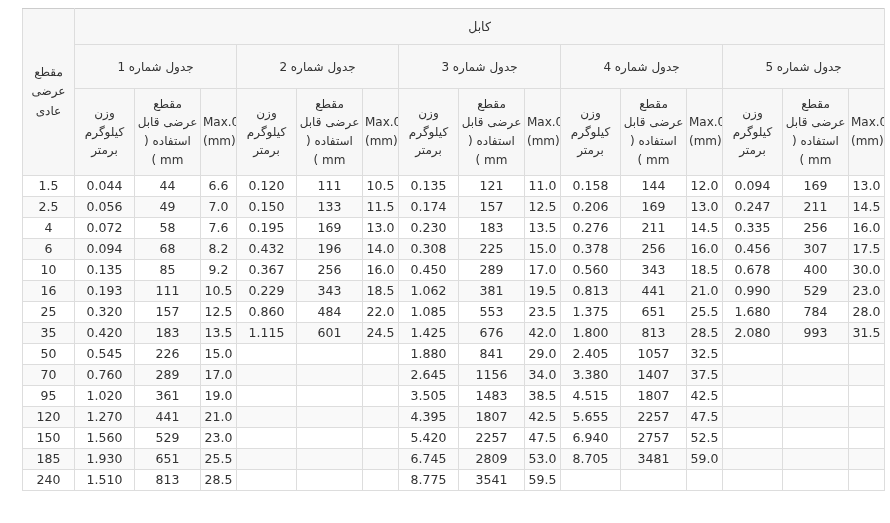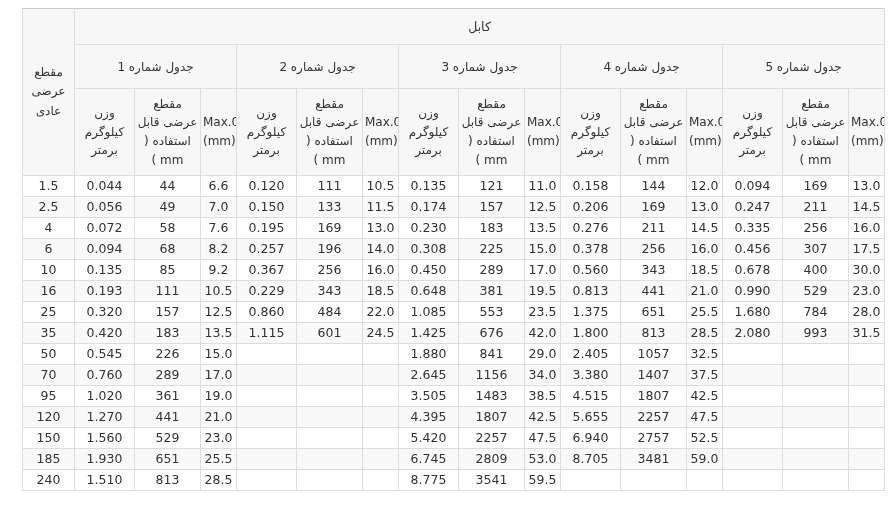--- a/index.html
+++ b/index.html
@@ -148,21 +148,21 @@
           <td class="ltr">14.5</td>
           <td class="ltr">0.335</td>
           <td class="ltr">256</td>
           <td class="ltr">16.0</td>
         </tr>
         <tr>
           <td class="ltr">6</td>
           <td class="ltr">0.094</td>
           <td class="ltr">68</td>
           <td class="ltr">8.2</td>
-          <td class="ltr">0.257</td>
+          <td class="ltr">0.432</td>
           <td class="ltr">196</td>
           <td class="ltr">14.0</td>
           <td class="ltr">0.308</td>
           <td class="ltr">225</td>
           <td class="ltr">15.0</td>
           <td class="ltr">0.378</td>
           <td class="ltr">256</td>
           <td class="ltr">16.0</td>
           <td class="ltr">0.456</td>
           <td class="ltr">307</td>
@@ -187,21 +187,21 @@
           <td class="ltr">30.0</td>
         </tr>
         <tr>
           <td class="ltr">16</td>
           <td class="ltr">0.193</td>
           <td class="ltr">111</td>
           <td class="ltr">10.5</td>
           <td class="ltr">0.229</td>
           <td class="ltr">343</td>
           <td class="ltr">18.5</td>
-          <td class="ltr">0.648</td>
+          <td class="ltr">1.062</td>
           <td class="ltr">381</td>
           <td class="ltr">19.5</td>
           <td class="ltr">0.813</td>
           <td class="ltr">441</td>
           <td class="ltr">21.0</td>
           <td class="ltr">0.990</td>
           <td class="ltr">529</td>
           <td class="ltr">23.0</td>
         </tr>
         <tr>

